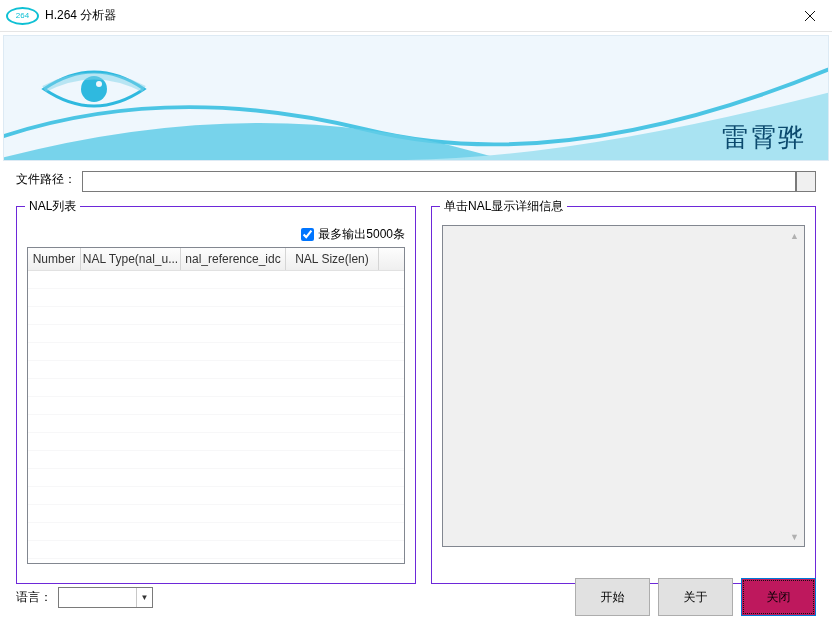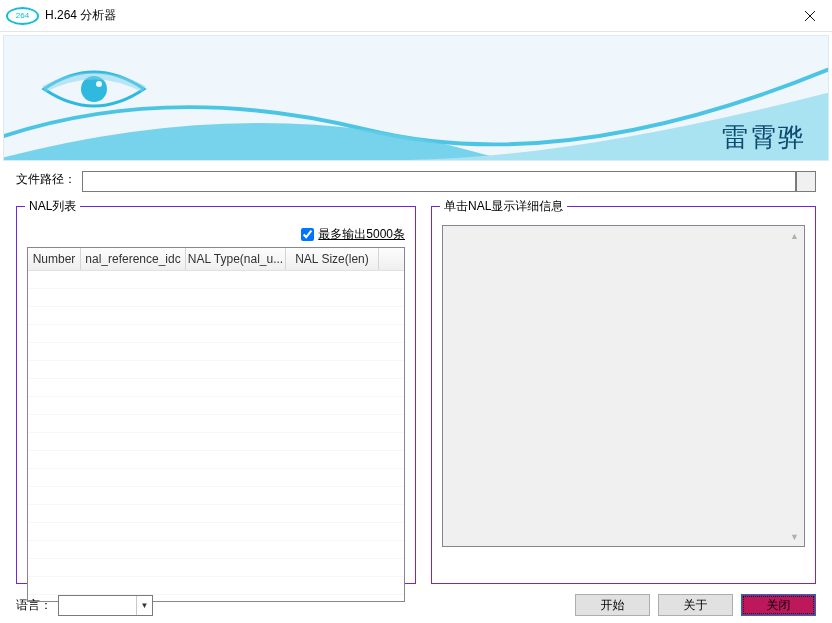--- a/index.html
+++ b/index.html
@@ -105,28 +105,27 @@
       font-size: 12px;
     }
     .gb-left { flex: 0 0 400px; height: 378px; }
     .gb-right { flex: 1; height: 378px; }
 
     .max-output {
       display: flex; align-items: center; justify-content: flex-end;
       gap: 4px;
       height: 18px;
       margin-bottom: 4px;
-      text-decoration: underline;
     }
     .max-output input[type=checkbox] { width: 13px; height:13px; }
 
     
     .table-wrap {
       border: 1px solid #828790;
-      height: 355px;
+      height: 317px;
       background: #fff;
       overflow: hidden;
     }
     .table-head {
       display: flex;
       height: 23px;
       background: #fff;
       border-bottom: 1px solid #e1e1e1;
     }
     .th {
@@ -184,21 +183,21 @@
       background: #fff;
       display: flex; align-items: center; justify-content: flex-end;
     }
     .lang-select .arrow {
       width:16px; height:19px; border-left:1px solid #c8c8c8;
       display:flex;align-items:center;justify-content:center;
       font-size:8px;color:#333;
     }
     .bottom-row .spacer { flex:1; }
     .win-btn {
-      width: 75px; height: 22px;
+      width: 75px; height: 38px;
       border: 1px solid #adadad;
       background: #e1e1e1;
       font-size: 12px;
       margin-left: 8px;
       display:flex;align-items:center;justify-content:center;
     }
     .win-btn.focused { border: 1px solid #0078d7; outline: 1px dotted #111; outline-offset: -3px; background: #be185d; }
   </style>
 </head>
 <body>
@@ -244,22 +243,22 @@
       <span class="legend">NAL列表</span>
 
       <div class="max-output">
         <input type="checkbox" checked="" style="">
         <span>最多输出5000条</span>
       </div>
 
       <div class="table-wrap">
         <div class="table-head">
           <div class="th" style="width:53px">Number</div>
+          <div class="th" style="width:100px">NAL Type(nal_u...</div>
           <div class="th" style="width:105px">nal_reference_idc</div>
-          <div class="th" style="width:100px">NAL Type(nal_u...</div>
           <div class="th" style="width:93px">NAL Size(len)</div>
           <div class="th" style="flex:1;border-right:0"></div>
         </div>
         <div class="table-body"></div>
       </div>
     </div>
 
     <div class="groupbox gb-right">
       <span class="legend">单击NAL显示详细信息</span>
       <div class="detail-area">

